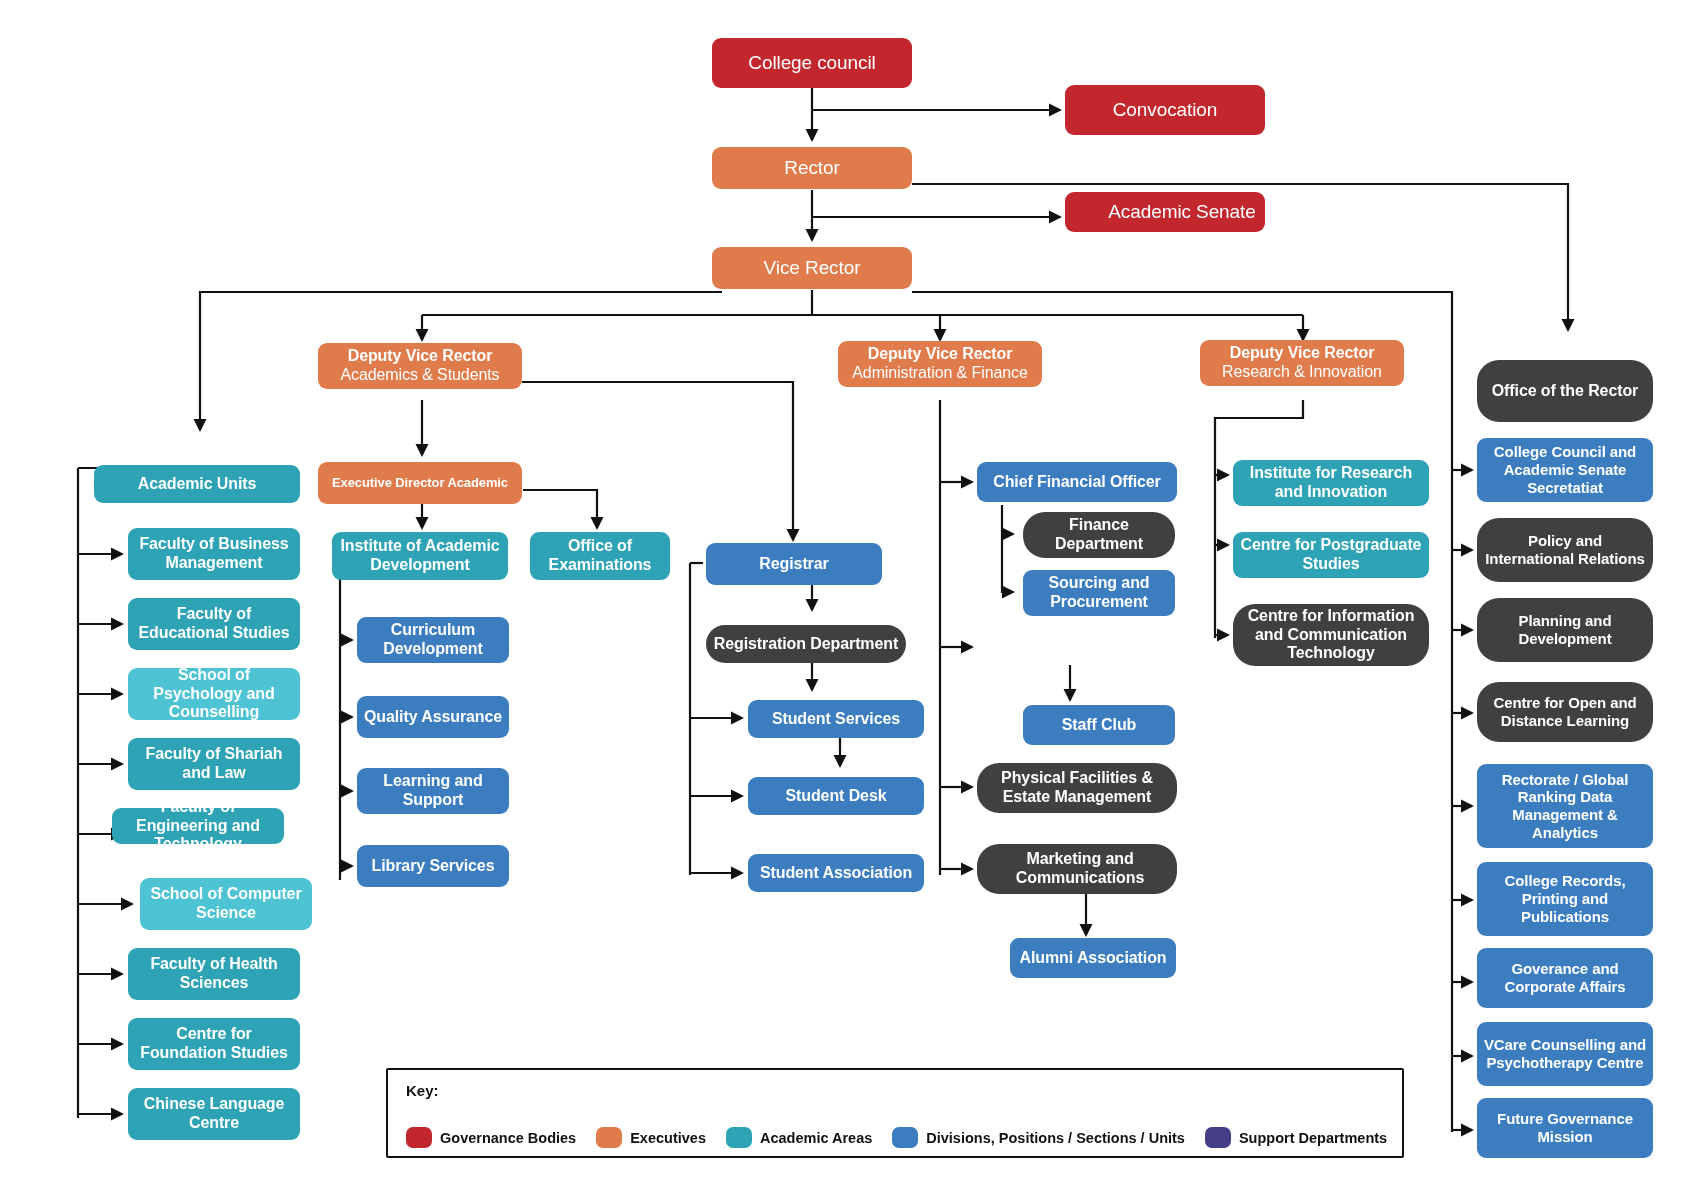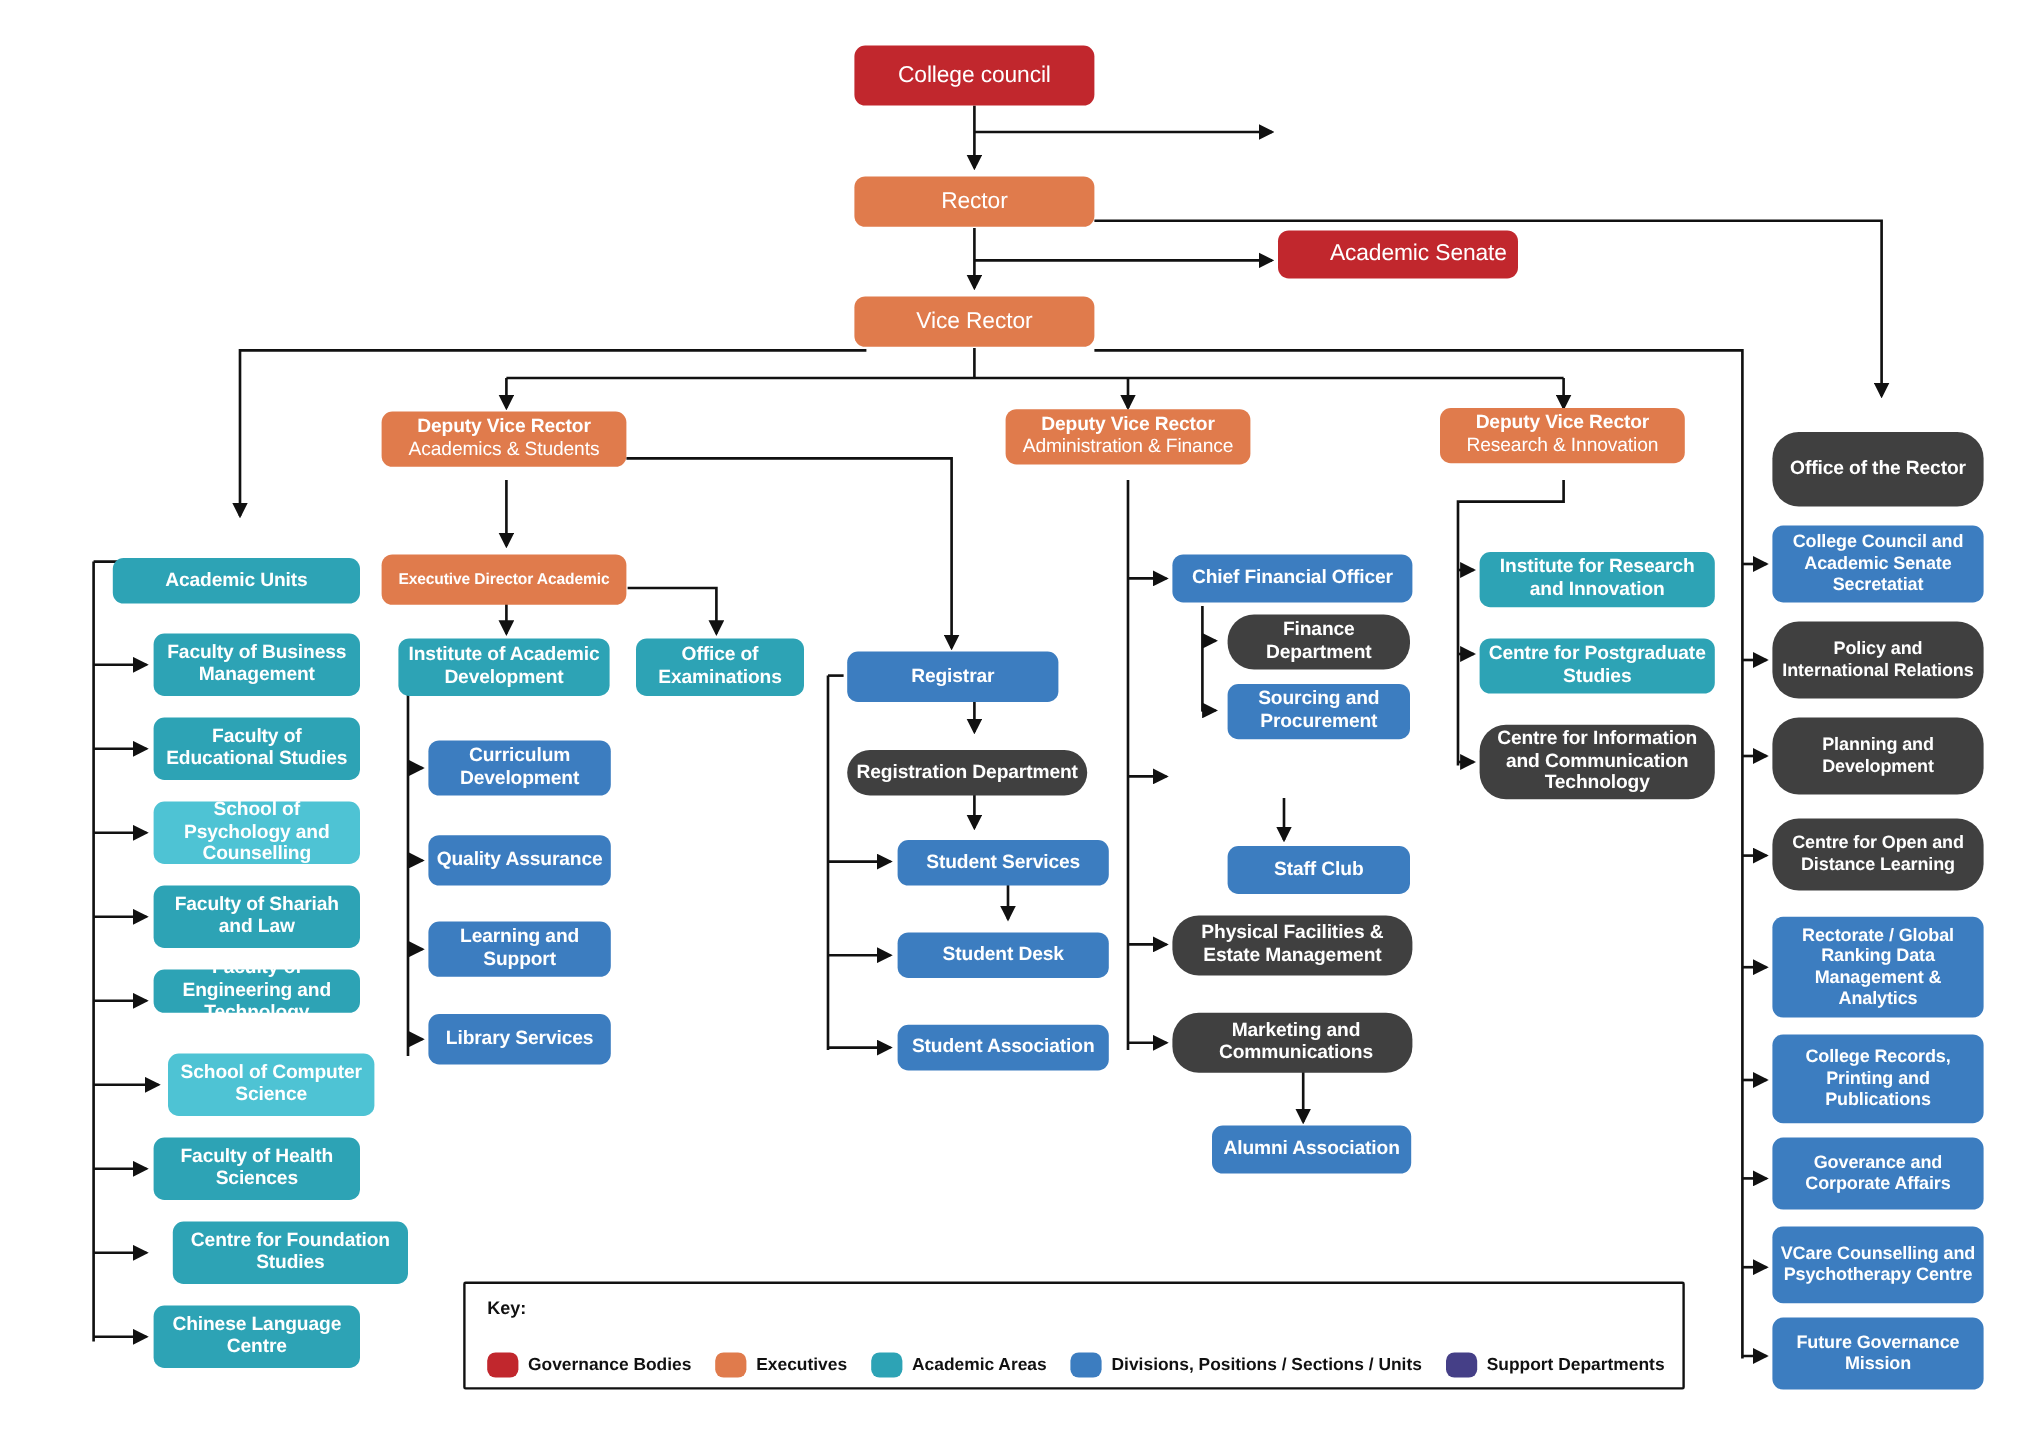--- a/index.html
+++ b/index.html
@@ -195,20 +195,23 @@
       <path d="M 1452,982 L 1472,982" marker-end="url(#arrow)"></path>
       <path d="M 1452,1056 L 1472,1056" marker-end="url(#arrow)"></path>
       <path d="M 1452,1130 L 1472,1130" marker-end="url(#arrow)"></path>
     </g>
   </svg>
 
   <div class="node c-gov big" style="left:712px; top:38px; width:200px; height:50px;">
     <span>College council</span>
   </div>
 
+  <div class="node c-gov big" style="left:1065px; top:85px; width:200px; height:50px;">
+    <span>Convocation</span>
+  </div>
 
   <div class="node c-exec big" style="left:712px; top:147px; width:200px; height:42px;">
     <span>Rector</span>
   </div>
 
   <div class="node c-gov big" style="left:1065px; top:192px; width:200px; height:40px;padding-left:40px;">
     <span>Academic Senate</span>
   </div>
 
   <div class="node c-exec big" style="left:712px; top:247px; width:200px; height:42px;">
@@ -244,30 +247,30 @@
       </div>
       <div class="node c-acad med" style="left: 128px; top: 598px; width: 172px; height: 52px;">
         <span>Faculty of Educational Studies</span>
       </div>
       <div class="node c-acad-lt med" style="left: 128px; top: 668px; width: 172px; height: 52px;">
         <span>School of Psychology and Counselling</span>
       </div>
       <div class="node c-acad med" style="left: 128px; top: 738px; width: 172px; height: 52px;">
         <span>Faculty of Shariah and Law</span>
       </div>
-      <div class="node c-acad med" style="left: 128px; top: 808px; width: 172px; height: 36px;">
+      <div class="node c-acad med" style="left: 112px; top: 808px; width: 172px; height: 36px;">
         <span>Faculty of Engineering and Technology</span>
       </div>
       <div class="node c-acad-lt med" style="left: 140px; top: 878px; width: 172px; height: 52px;">
         <span>School of Computer Science</span>
       </div>
       <div class="node c-acad med" style="left: 128px; top: 948px; width: 172px; height: 52px;">
         <span>Faculty of Health Sciences</span>
       </div>
-      <div class="node c-acad med" style="left: 144px; top: 1018px; width: 196px; height: 52px;">
+      <div class="node c-acad med" style="left: 128px; top: 1018px; width: 172px; height: 52px;">
         <span>Centre for Foundation Studies</span>
       </div>
       <div class="node c-acad med" style="left: 128px; top: 1088px; width: 172px; height: 52px;">
         <span>Chinese Language Centre</span>
       </div>
     </div>
 
   <div class="node c-exec" style="left:318px; top:462px; width:204px; height:42px; font-size:13px; font-weight:bold;justify-content:center;">
     <span>Executive Director Academic</span>
   </div>

